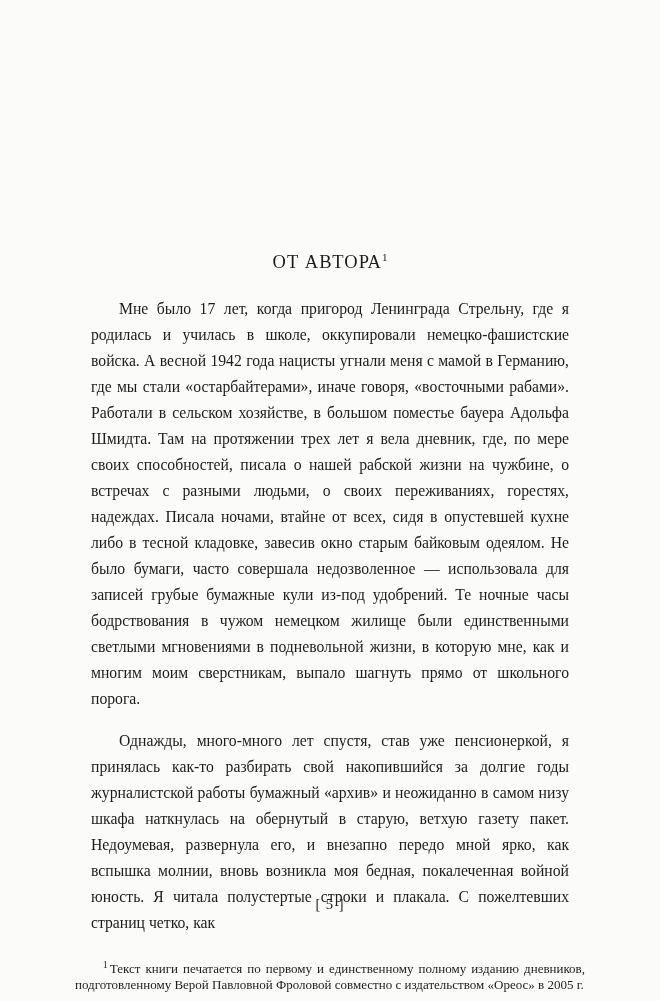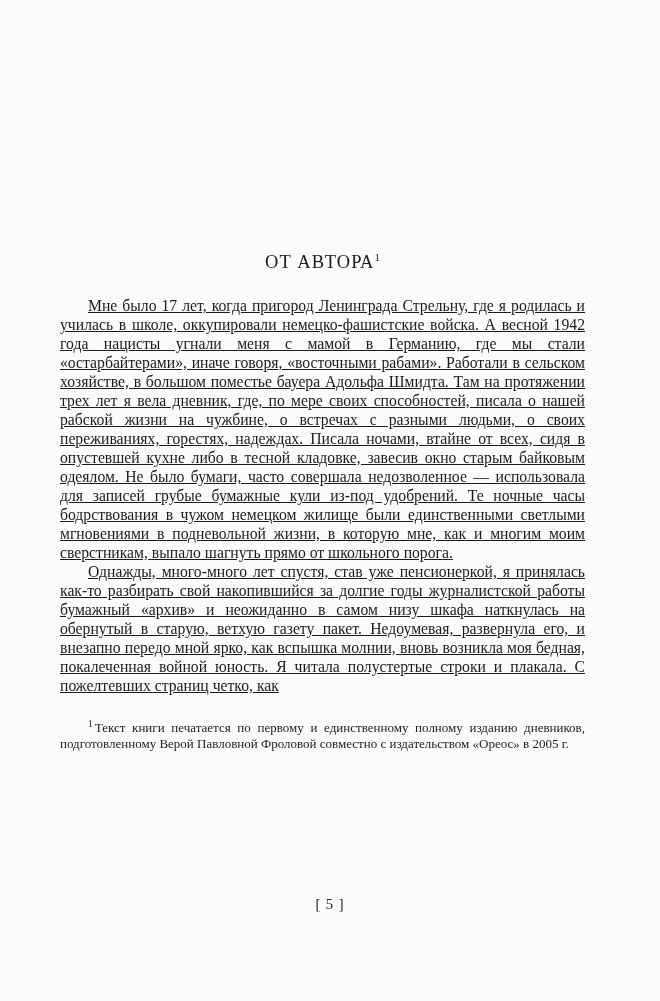--- a/index.html
+++ b/index.html
@@ -13,44 +13,43 @@
   }
   .book-page {
     position: relative;
     width: 660px;
     height: 1001px;
     margin: 0 auto;
     background: var(--page-background);
     color: var(--text);
     font-family: "Liberation Serif", "DejaVu Serif", serif;
     box-sizing: border-box;
-    padding: 252px 75px 0 60px;
+    padding: 252px 75px 0 75px;
     overflow: hidden;
   }
   .chapter-title {
     font-size: 18.5px;
     font-weight: normal;
     letter-spacing: 1px;
     text-align: center;
     margin: 0 0 23px 0;
   }
   .chapter-title sup {
     font-size: 11px;
     letter-spacing: 0;
     vertical-align: super;
     line-height: 0;
   }
   .body-text p {
-    margin: 0;
+    margin: 16px;
     font-size: 15.7px;
-    line-height: 19px;
+    line-height: 26px;
     text-align: justify;
     text-indent: 28px;
     hyphens: auto;
-    text-decoration: underline;
     -webkit-hyphens: auto;
   }
   .footnotes {
     margin-top: 25px;
     font-size: 13px;
     line-height: 16px;
   }
   .footnotes p {
     margin: 0;
     text-align: justify;

